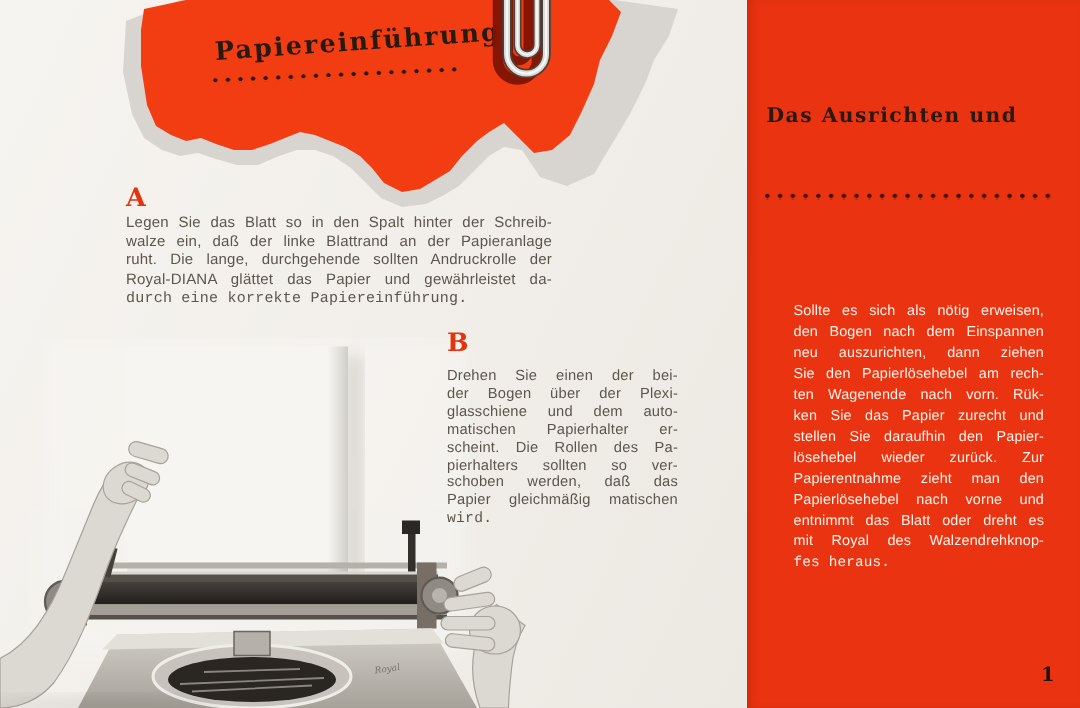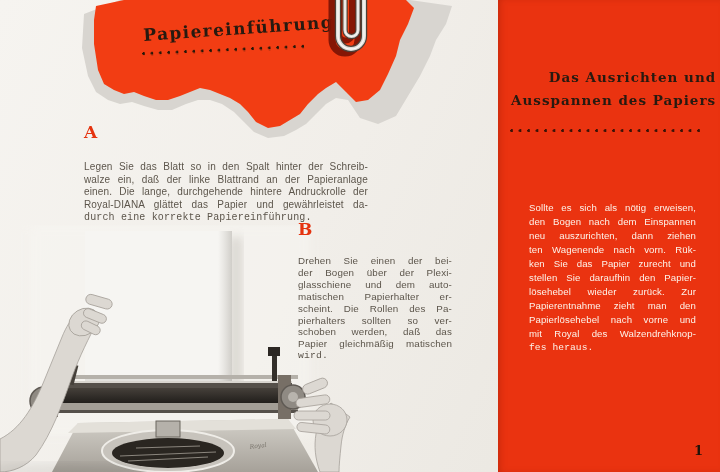--- a/index.html
+++ b/index.html
@@ -34,24 +34,24 @@
   .paperclip{position:absolute;left:326px;top:-4px;}
   .sec{position:absolute;}
   .sec-letter{
     font-family:"DejaVu Serif",serif;font-weight:bold;font-size:17px;
     color:var(--accent-red);line-height:1;
   }
   .para{color:var(--text-body);letter-spacing:0.15px;}
   .justified .line{text-align:justify;text-align-last:justify;}
   .justified .line:last-child{text-align-last:left;font-family:Liberation Mono, monospace;}
   .sec-a{left:84px;top:124px;width:284px;z-index:3;}
-  .sec-a .para{margin-top:20px;font-size:10px;}
+  .sec-a .para{margin-top:2px;font-size:10px;}
   .sec-a .line{line-height:12.7px;}
   .sec-b{left:298px;top:221px;width:154px;z-index:3;}
-  .sec-b .para{margin-top:17px;font-size:9.8px;}
+  .sec-b .para{margin-top:7px;font-size:9.8px;}
   .sec-b .line{line-height:11.9px;}
   .photo{position:absolute;left:0;top:225px;z-index:1;}
   
   .right-panel{
     position:absolute;left:498px;top:0;width:222px;height:472px;
     background:var(--red-panel);
     box-shadow:inset 4px 0 8px -4px rgba(120,20,5,.45);
   }
   .panel-heading{
     position:absolute;left:13px;top:66px;margin:0;
@@ -189,21 +189,21 @@
       </g>
 
       <ellipse cx="70" cy="246" rx="80" ry="8" fill="rgba(0,0,0,0.07)" filter="url(#soft)"></ellipse>
     </svg>
 
     <div class="sec sec-a">
       <div class="sec-letter">A</div>
       <div class="para justified">
           <div class="line">Legen Sie das Blatt so in den Spalt hinter der Schreib-</div>
           <div class="line">walze ein, daß der linke Blattrand an der Papieranlage</div>
-          <div class="line">einen. Die lange, durchgehende hintere Andruckrolle der</div>
+          <div class="line">ruht. Die lange, durchgehende sollten Andruckrolle der</div>
           <div class="line">Royal-DIANA glättet das Papier und gewährleistet da-</div>
           <div class="line">durch eine korrekte Papiereinführung.</div>
         </div>
     </div>
 
     <div class="sec sec-b">
       <div class="sec-letter">B</div>
       <div class="para justified">
           <div class="line">Drehen Sie einen der bei-</div>
           <div class="line">der Bogen über der Plexi-</div>
@@ -215,32 +215,33 @@
           <div class="line">Papier gleichmäßig matischen</div>
           <div class="line">wird.</div>
         </div>
     </div>
 
   </div>
 
   <div class="right-panel">
     <h2 class="panel-heading">
         <div class="line">Das Ausrichten und</div>
-        <div class="line">Ausspannen des Papiers</div>
       </h2>
     <div class="dots dots-right"></div>
     <div class="para justified panel-body">
         <div class="line">Sollte es sich als nötig erweisen,</div>
         <div class="line">den Bogen nach dem Einspannen</div>
         <div class="line">neu auszurichten, dann ziehen</div>
+        <div class="line">Sie den Papierlösehebel am rech-</div>
         <div class="line">ten Wagenende nach vorn. Rük-</div>
         <div class="line">ken Sie das Papier zurecht und</div>
         <div class="line">stellen Sie daraufhin den Papier-</div>
         <div class="line">lösehebel wieder zurück. Zur</div>
         <div class="line">Papierentnahme zieht man den</div>
         <div class="line">Papierlösehebel nach vorne und</div>
+        <div class="line">entnimmt das Blatt oder dreht es</div>
         <div class="line">mit Royal des Walzendrehknop-</div>
         <div class="line">fes heraus.</div>
       </div>
     <div class="page-number">1</div>
   </div>
 
 </div>
 
 </body></html>

